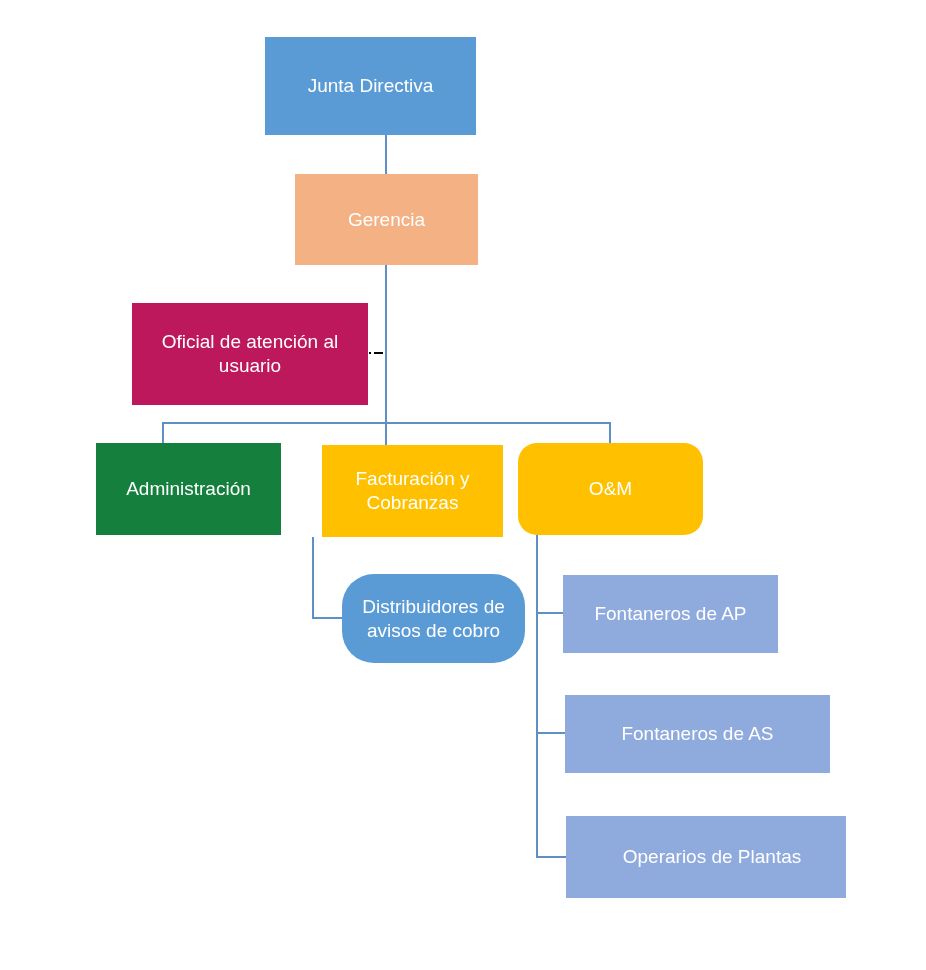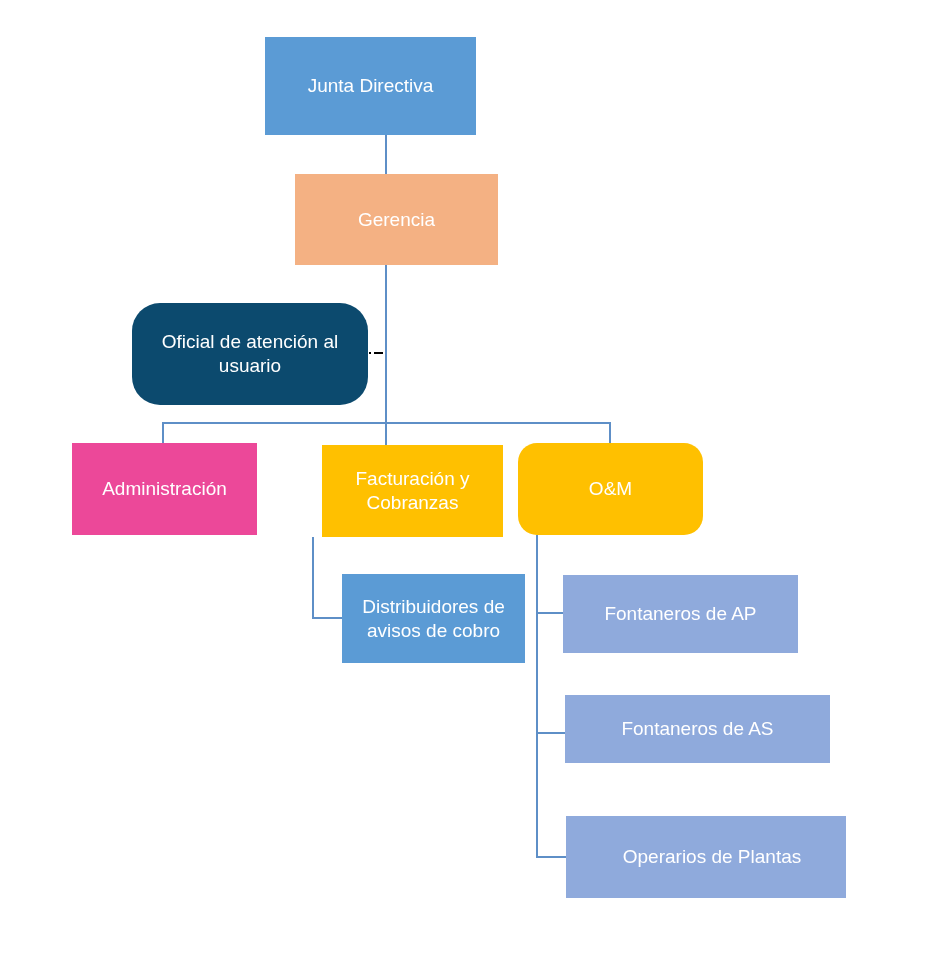--- a/index.html
+++ b/index.html
@@ -9,28 +9,28 @@
   }
   svg.wires{position:absolute;left:0;top:0;width:926px;height:970px;}
   .conn{fill:none;stroke:var(--connector,#5E8FC7);stroke-width:2px;}
   .conn-dashed{fill:none;stroke:var(--dash,#000000);stroke-width:2px;stroke-dasharray:2 3 9 3;}
   .node{
     position:absolute;display:flex;align-items:center;justify-content:center;
     text-align:center;color:var(--node-text,#ffffff);
     font-size:19px;line-height:1.26;box-sizing:border-box;
   }
   .n-junta   {left:265px;top:37px; width:211px;height:98px;}
-  .n-gerencia{left:295px;top:174px;width:203px;height:91px;}
+  .n-gerencia{left:295px;top:174px;width:183px;height:91px;}
   .n-oficial {left:132px;top:303px;width:236px;height:102px;padding:0 10px;}
   .n-admin   {left:72px; top:443px;width:185px;height:92px;}
   .n-fact    {left:297px;top:445px;width:181px;height:92px;padding:0 8px;}
   .n-oym     {left:518px;top:443px;width:185px;height:92px;}
   .n-distrib {left:342px;top:574px;width:183px;height:89px;padding:0 20px;}
-  .n-fap     {left:563px;top:575px;width:235px;height:78px;}
-  .n-fas     {left:565px;top:695px;width:265px;height:68px;}
+  .n-fap     {left:563px;top:575px;width:215px;height:78px;}
+  .n-fas     {left:565px;top:695px;width:265px;height:78px;}
   .n-oper    {left:566px;top:816px;width:280px;height:82px;padding-left:12px;}
 </style>
 </head>
 <body>
 
 <div class="stage">
 
   <svg class="wires" viewBox="0 0 926 970" aria-hidden="true">
     <path class="conn" d="M386 135 V174"></path>
     <path class="conn" d="M386 265 V445"></path>
@@ -39,29 +39,29 @@
     <path class="conn" d="M313 537 V618 H342"></path>
     <path class="conn" d="M537 535 V857 H566"></path>
     <path class="conn" d="M537 613 H563"></path>
     <path class="conn" d="M537 733 H565"></path>
   </svg>
 
   <div class="node n-junta" style="background: rgb(91, 155, 213);">Junta Directiva</div>
 
   <div class="node n-gerencia" style="background: rgb(244, 177, 131);">Gerencia</div>
 
-  <div class="node n-oficial" style="background: #0c4a6e; border-radius: 28px;">Oficial de atención al usuario</div>
+  <div class="node n-oficial" style="background: #be185d;">Oficial de atención al usuario</div>
 
-  <div class="node n-admin" style="background: #ec4899;">Administración</div>
+  <div class="node n-admin" style="background: #15803d; margin-left: 24px;">Administración</div>
 
   <div class="node n-fact" style="background: rgb(255, 192, 0); margin-left: 25px;">Facturación y Cobranzas</div>
 
   <div class="node n-oym" style="background: rgb(255, 192, 0); border-radius: 19px;">O&amp;M</div>
 
-  <div class="node n-distrib" style="background: rgb(91, 155, 213);">Distribuidores de avisos de cobro</div>
+  <div class="node n-distrib" style="background: rgb(91, 155, 213); border-radius: 32px;">Distribuidores de avisos de cobro</div>
 
   <div class="node n-fap" style="background: rgb(143, 170, 220);">Fontaneros de AP</div>
 
   <div class="node n-fas" style="background: rgb(143, 170, 220);">Fontaneros de AS</div>
 
   <div class="node n-oper" style="background: rgb(143, 170, 220);">Operarios de Plantas</div>
 
 </div>
 
 </body></html>

